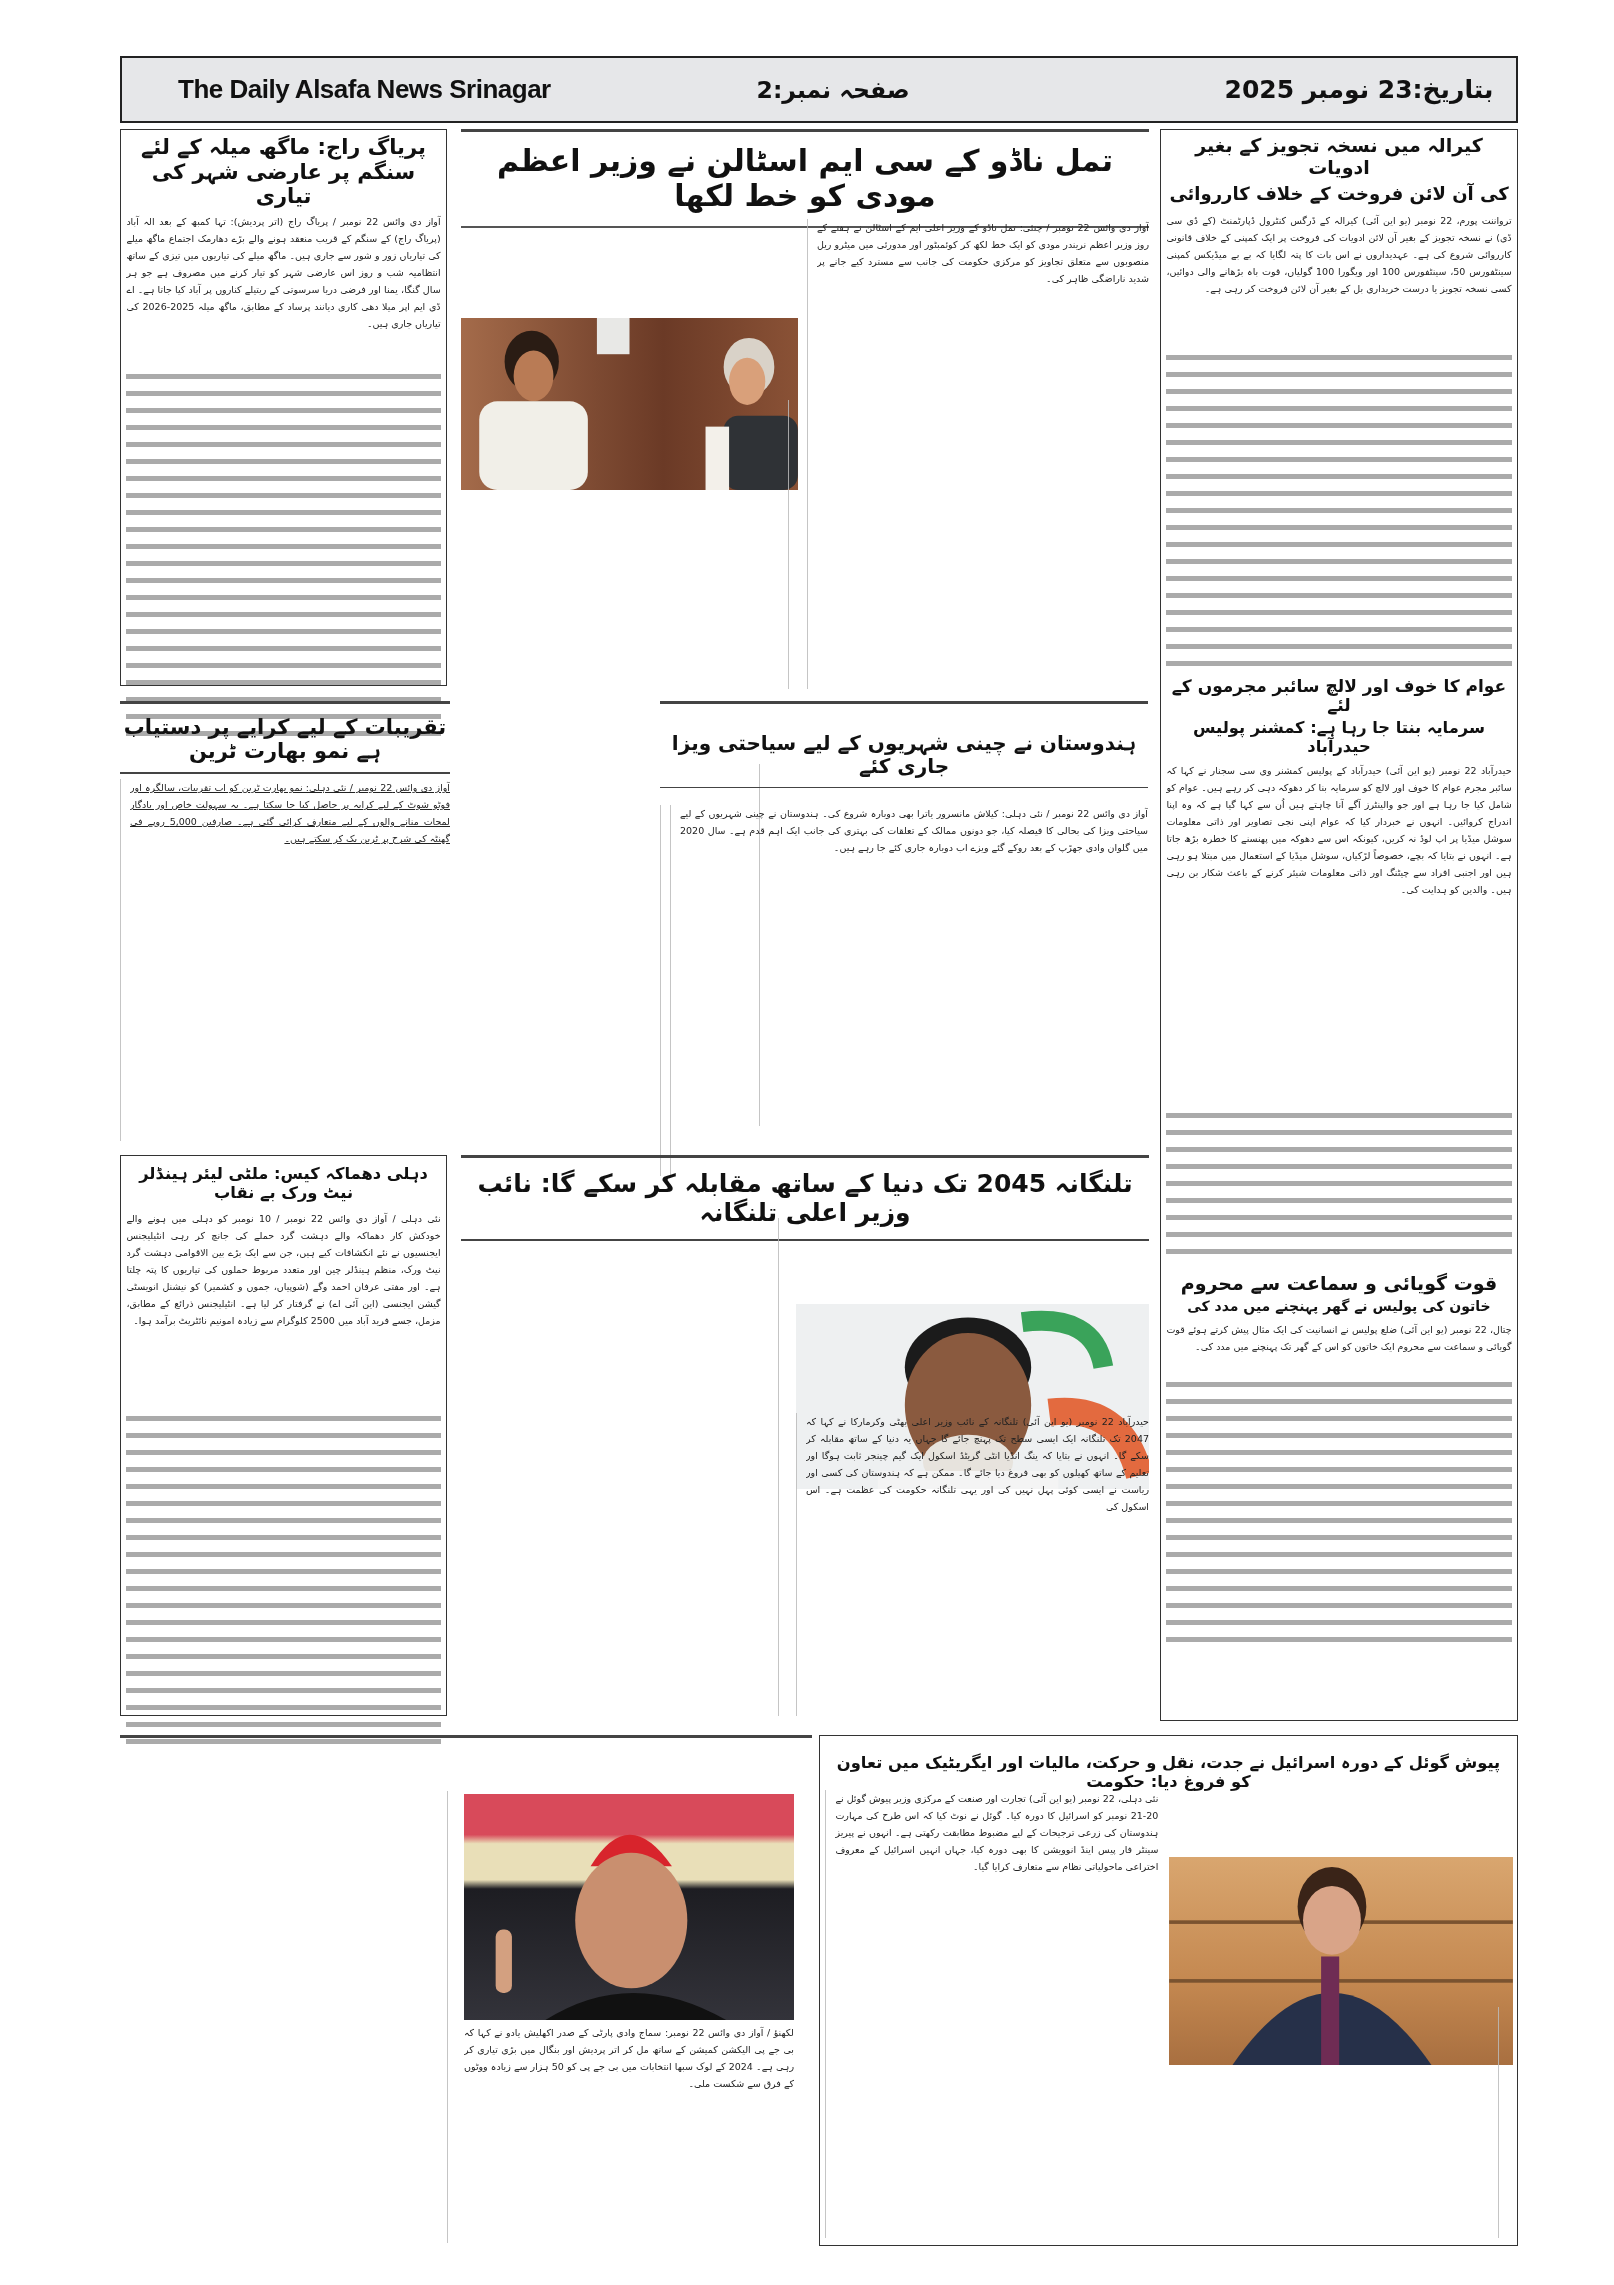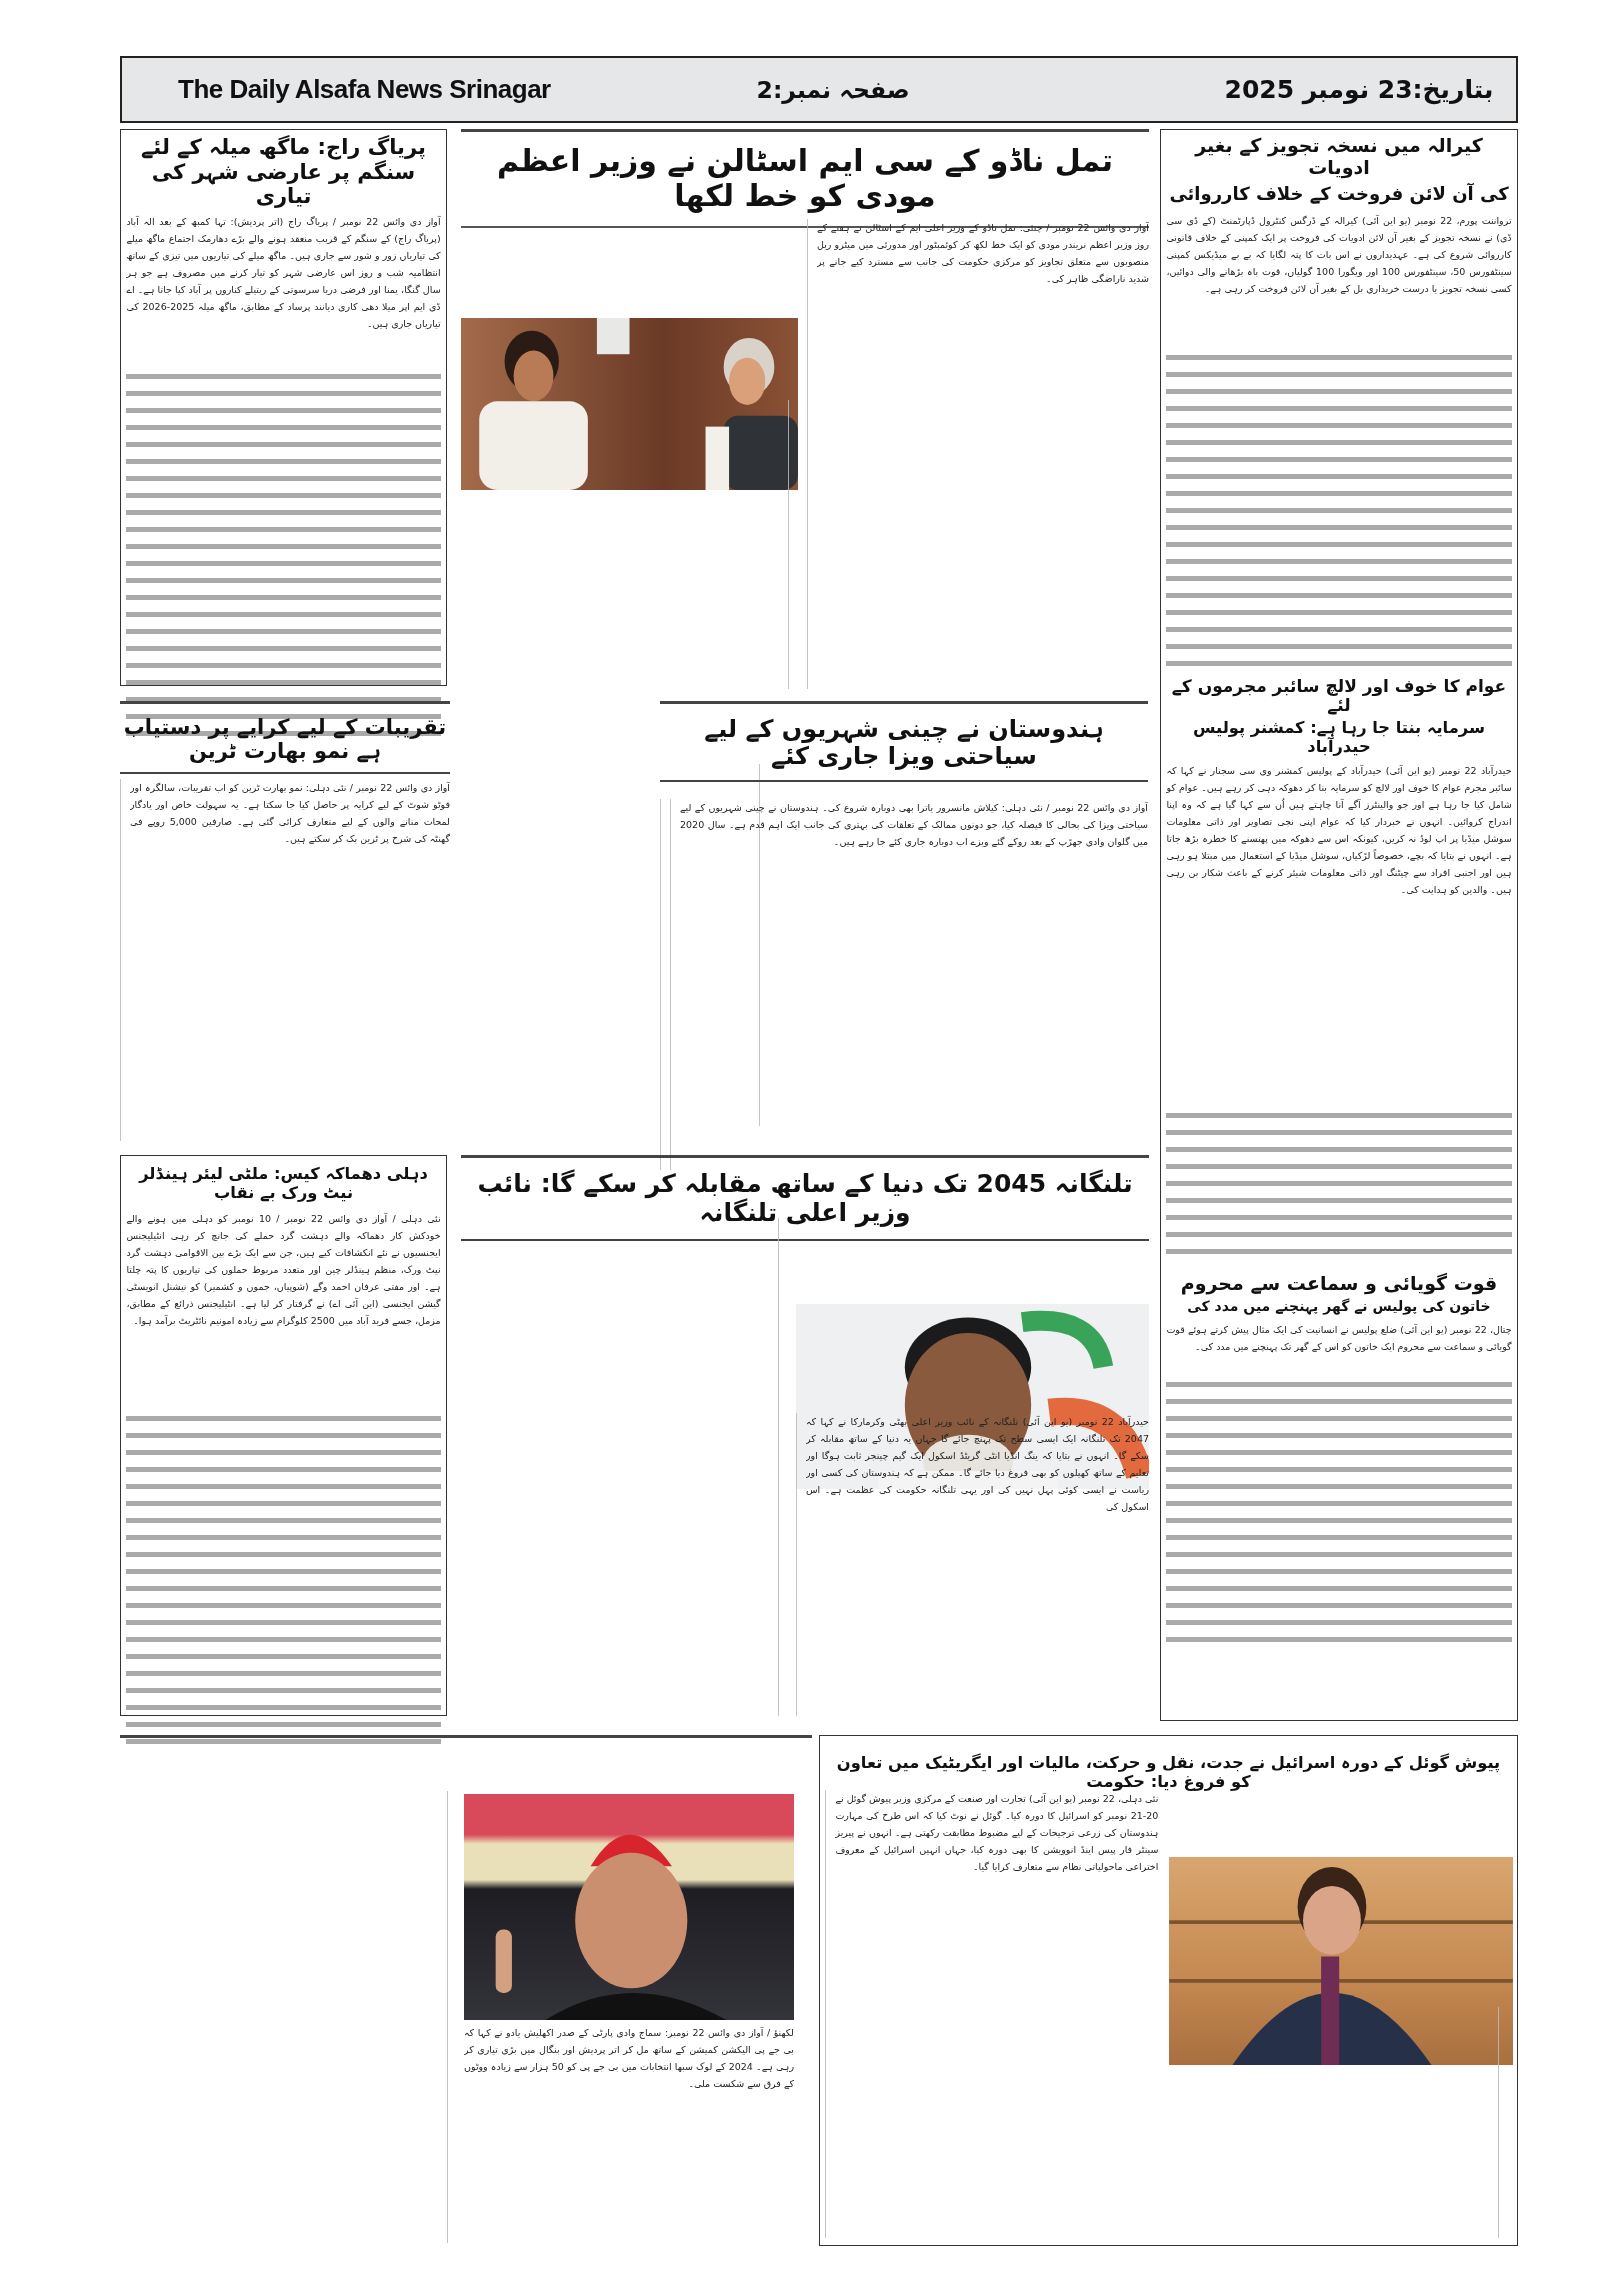--- a/index.html
+++ b/index.html
@@ -94,34 +94,34 @@
   <h2 class="headline" style="font-size:14px; margin:3.6px 0 7.2px;">خاتون کی پولیس نے گھر پہنچنے میں مدد کی</h2>
   <div class="body-text" style="height:54px;">چتال، 22 نومبر (یو این آئی) ضلع پولیس نے انسانیت کی ایک مثال پیش کرتے ہوئے قوت گویائی و سماعت سے محروم ایک خاتون کو اس کے گھر تک پہنچنے میں مدد کی۔</div>
   <div class="filler" style="height:271px;"></div>
 </section>
 
 <section class="abs" style="left:120px; top:701px; width:330px; height:434px;">
   <div class="rule"></div>
   <h2 class="headline" style="font-size:21px; margin:11px 0 9px;">تقریبات کے لیے کرایے پر دستیاب ہے نمو بھارت ٹرین</h2>
   <div class="rule" style="height:1.8px;"></div>
   <div class="cols" style="margin-top:5.4px; height:362px;">
-    <div class="body-text" style="height:362px;">آواز دی وائس 22 نومبر / نئی دہلی: نمو بھارت ٹرین کو اب تقریبات، سالگرہ اور فوٹو شوٹ کے لیے کرایہ پر حاصل کیا جا سکتا ہے۔ یہ سہولت خاص اور یادگار لمحات منانے والوں کے لیے متعارف کرائی گئی ہے۔ صارفین 5,000 روپے فی گھنٹہ کی شرح پر ٹرین بک کر سکتے ہیں۔</div>
+    <div class="body-text" style="height:362px;text-decoration:underline;">آواز دی وائس 22 نومبر / نئی دہلی: نمو بھارت ٹرین کو اب تقریبات، سالگرہ اور فوٹو شوٹ کے لیے کرایہ پر حاصل کیا جا سکتا ہے۔ یہ سہولت خاص اور یادگار لمحات منانے والوں کے لیے متعارف کرائی گئی ہے۔ صارفین 5,000 روپے فی گھنٹہ کی شرح پر ٹرین بک کر سکتے ہیں۔</div>
     <div class="filler colsep"></div>
   </div>
 </section>
 <section class="abs" style="left:461px; top:764px; width:308px; height:371px;">
   <div class="cols" style="height:362px;">
     <div class="filler"></div>
     <div class="filler colsep"></div>
   </div>
 </section>
 
 <section class="abs" style="left:660px; top:701px; width:488px; height:434px;">
   <div class="rule"></div>
-  <h2 class="headline" style="font-size:24px; margin:12px 0 9px;">ہندوستان نے چینی شہریوں کے لیے سیاحتی ویزا جاری کئے</h2>
+  <h2 class="headline" style="font-size:20px; margin:28px 0 9px;">ہندوستان نے چینی شہریوں کے لیے سیاحتی ویزا جاری کئے</h2>
   <div class="rule" style="height:1.8px;"></div>
   <div class="cols" style="margin-top:17px; height:371px;">
     <div class="body-text" style="height:371px;">آواز دی وائس 22 نومبر / نئی دہلی: کیلاش مانسرور یاترا بھی دوبارہ شروع کی۔ ہندوستان نے چینی شہریوں کے لیے سیاحتی ویزا کی بحالی کا فیصلہ کیا، جو دونوں ممالک کے تعلقات کی بہتری کی جانب ایک اہم قدم ہے۔ سال 2020 میں گلوان وادی جھڑپ کے بعد روکے گئے ویزے اب دوبارہ جاری کئے جا رہے ہیں۔</div>
     <div class="filler colsep"></div>
     <div class="filler colsep"></div>
   </div>
 </section>
 
 <section class="abs box" style="left:120px; top:1155px; width:327px; height:561px; padding:3.6px 5.4px;">
   <h2 class="headline" style="font-size:16.3px; margin:5.4px 0 7.2px;">دہلی دھماکہ کیس: ملٹی لیئر ہینڈلر نیٹ ورک بے نقاب</h2>

